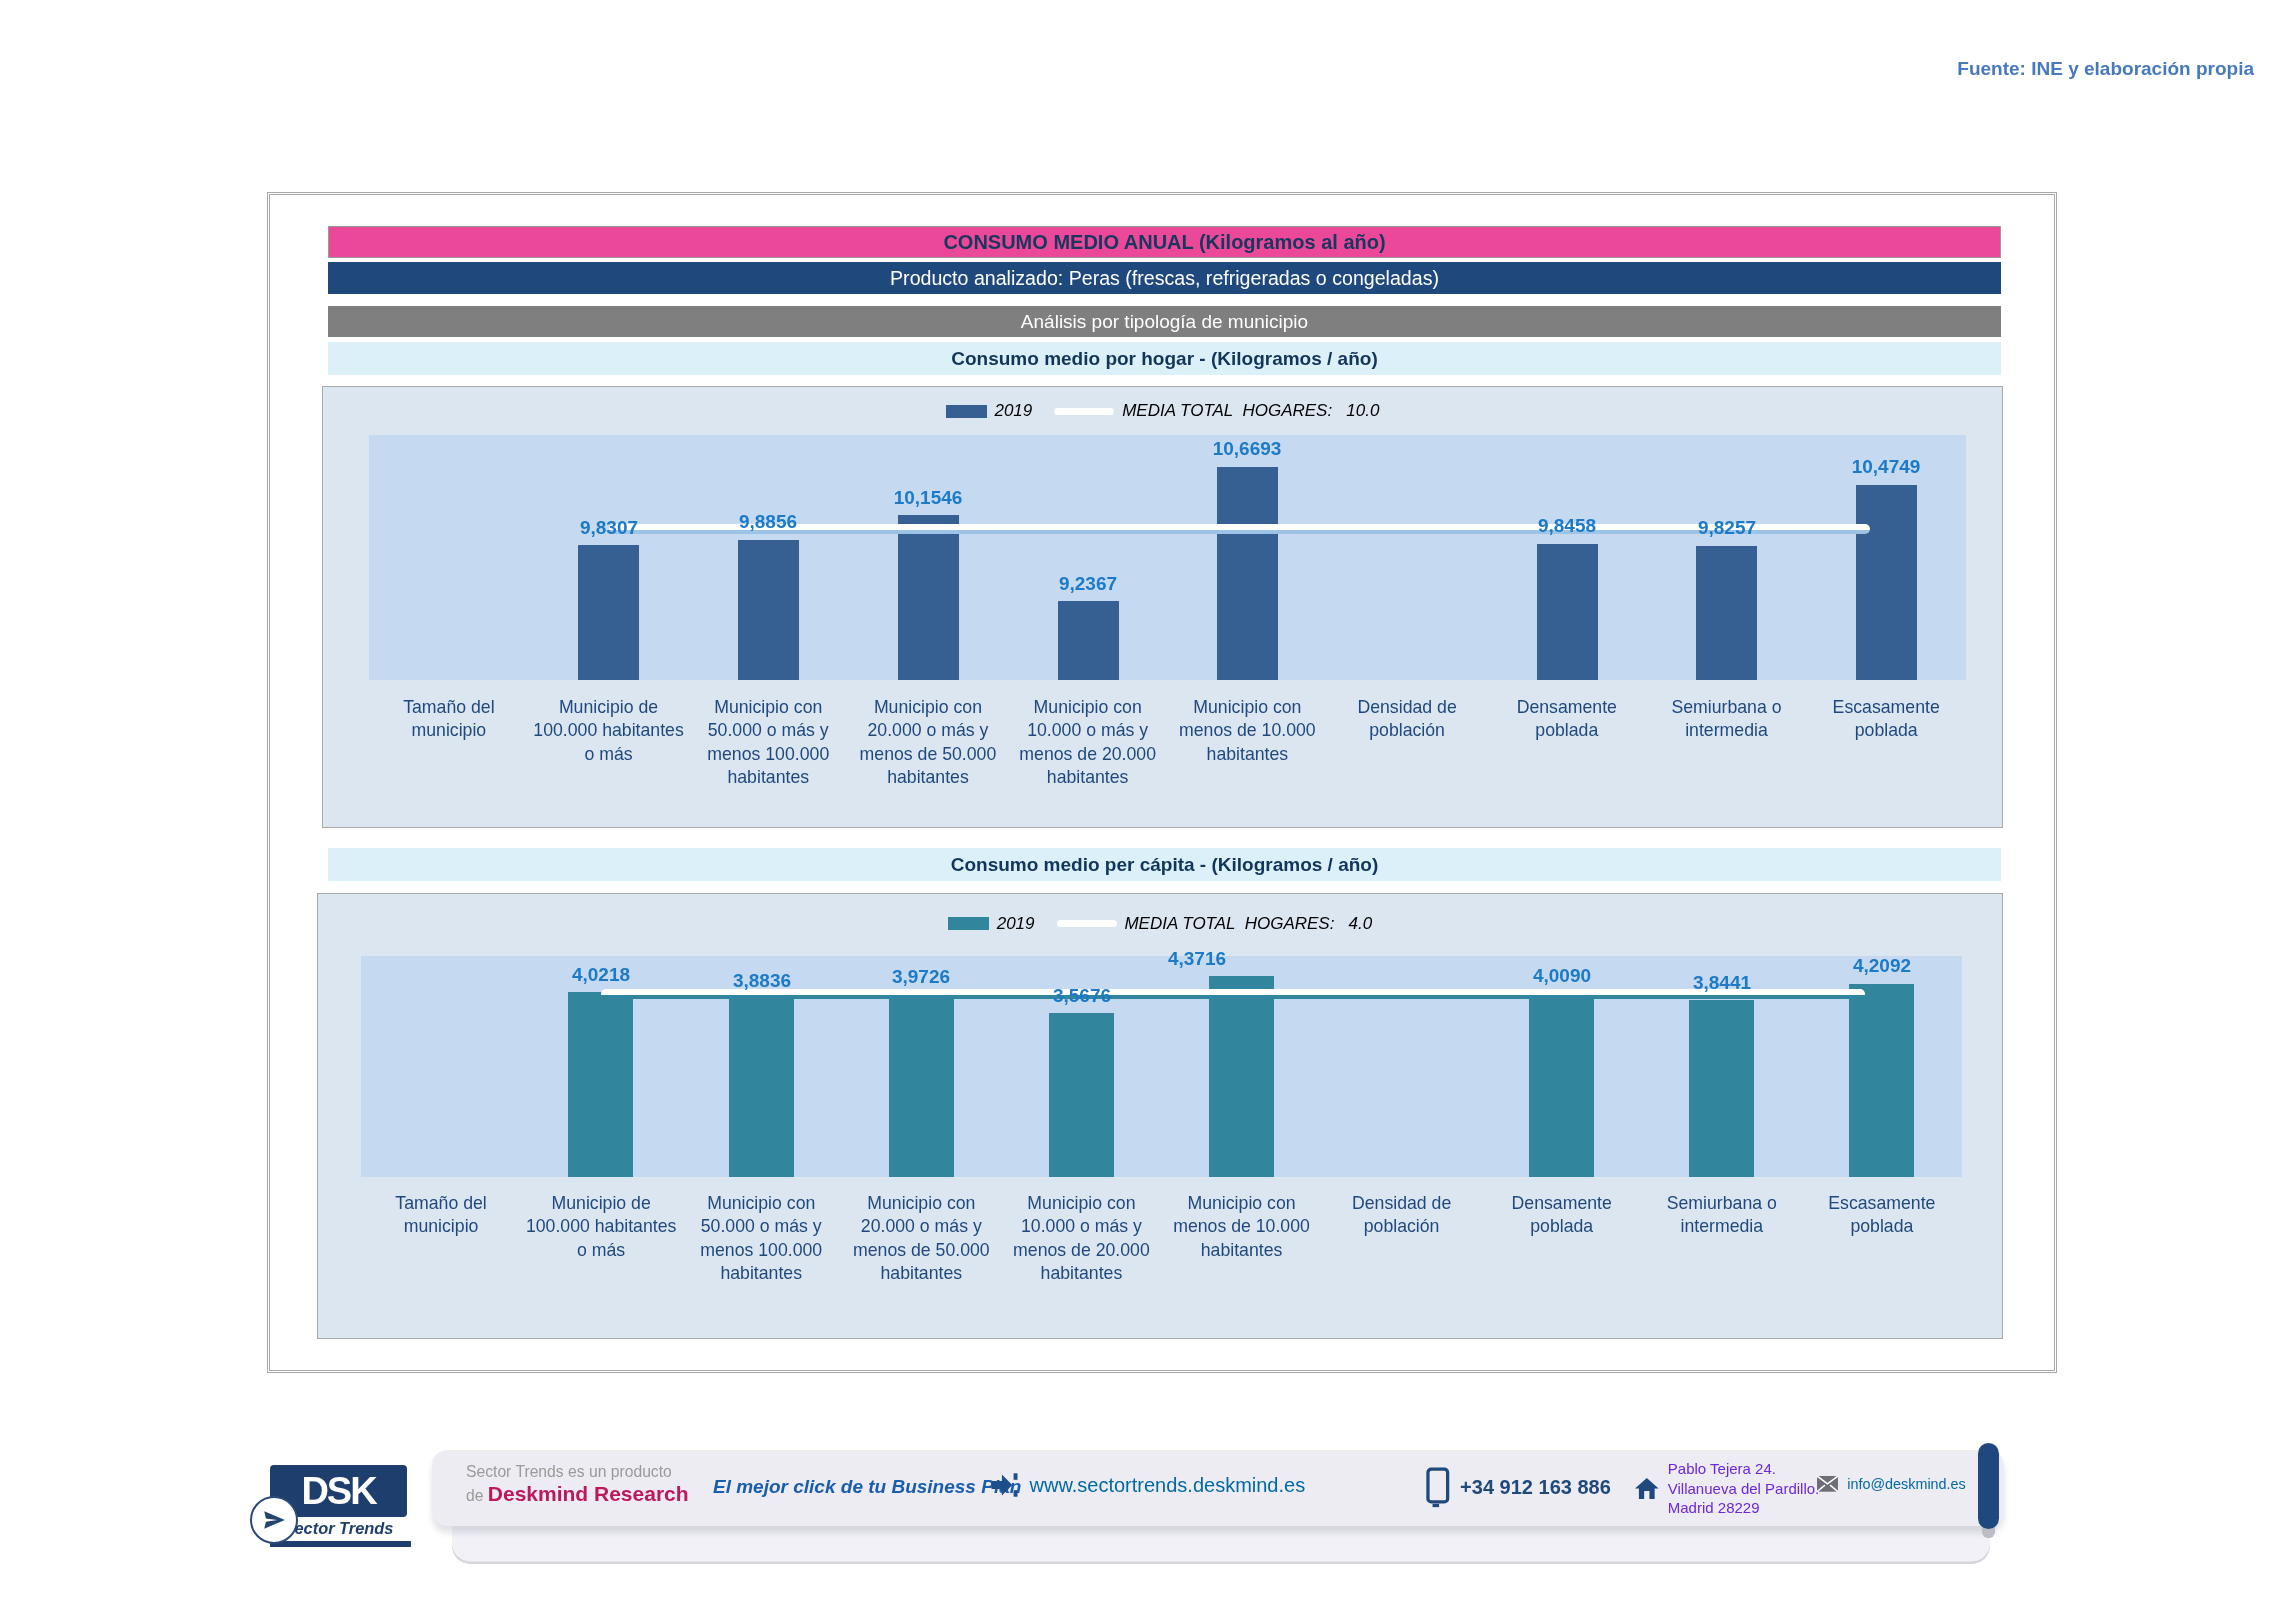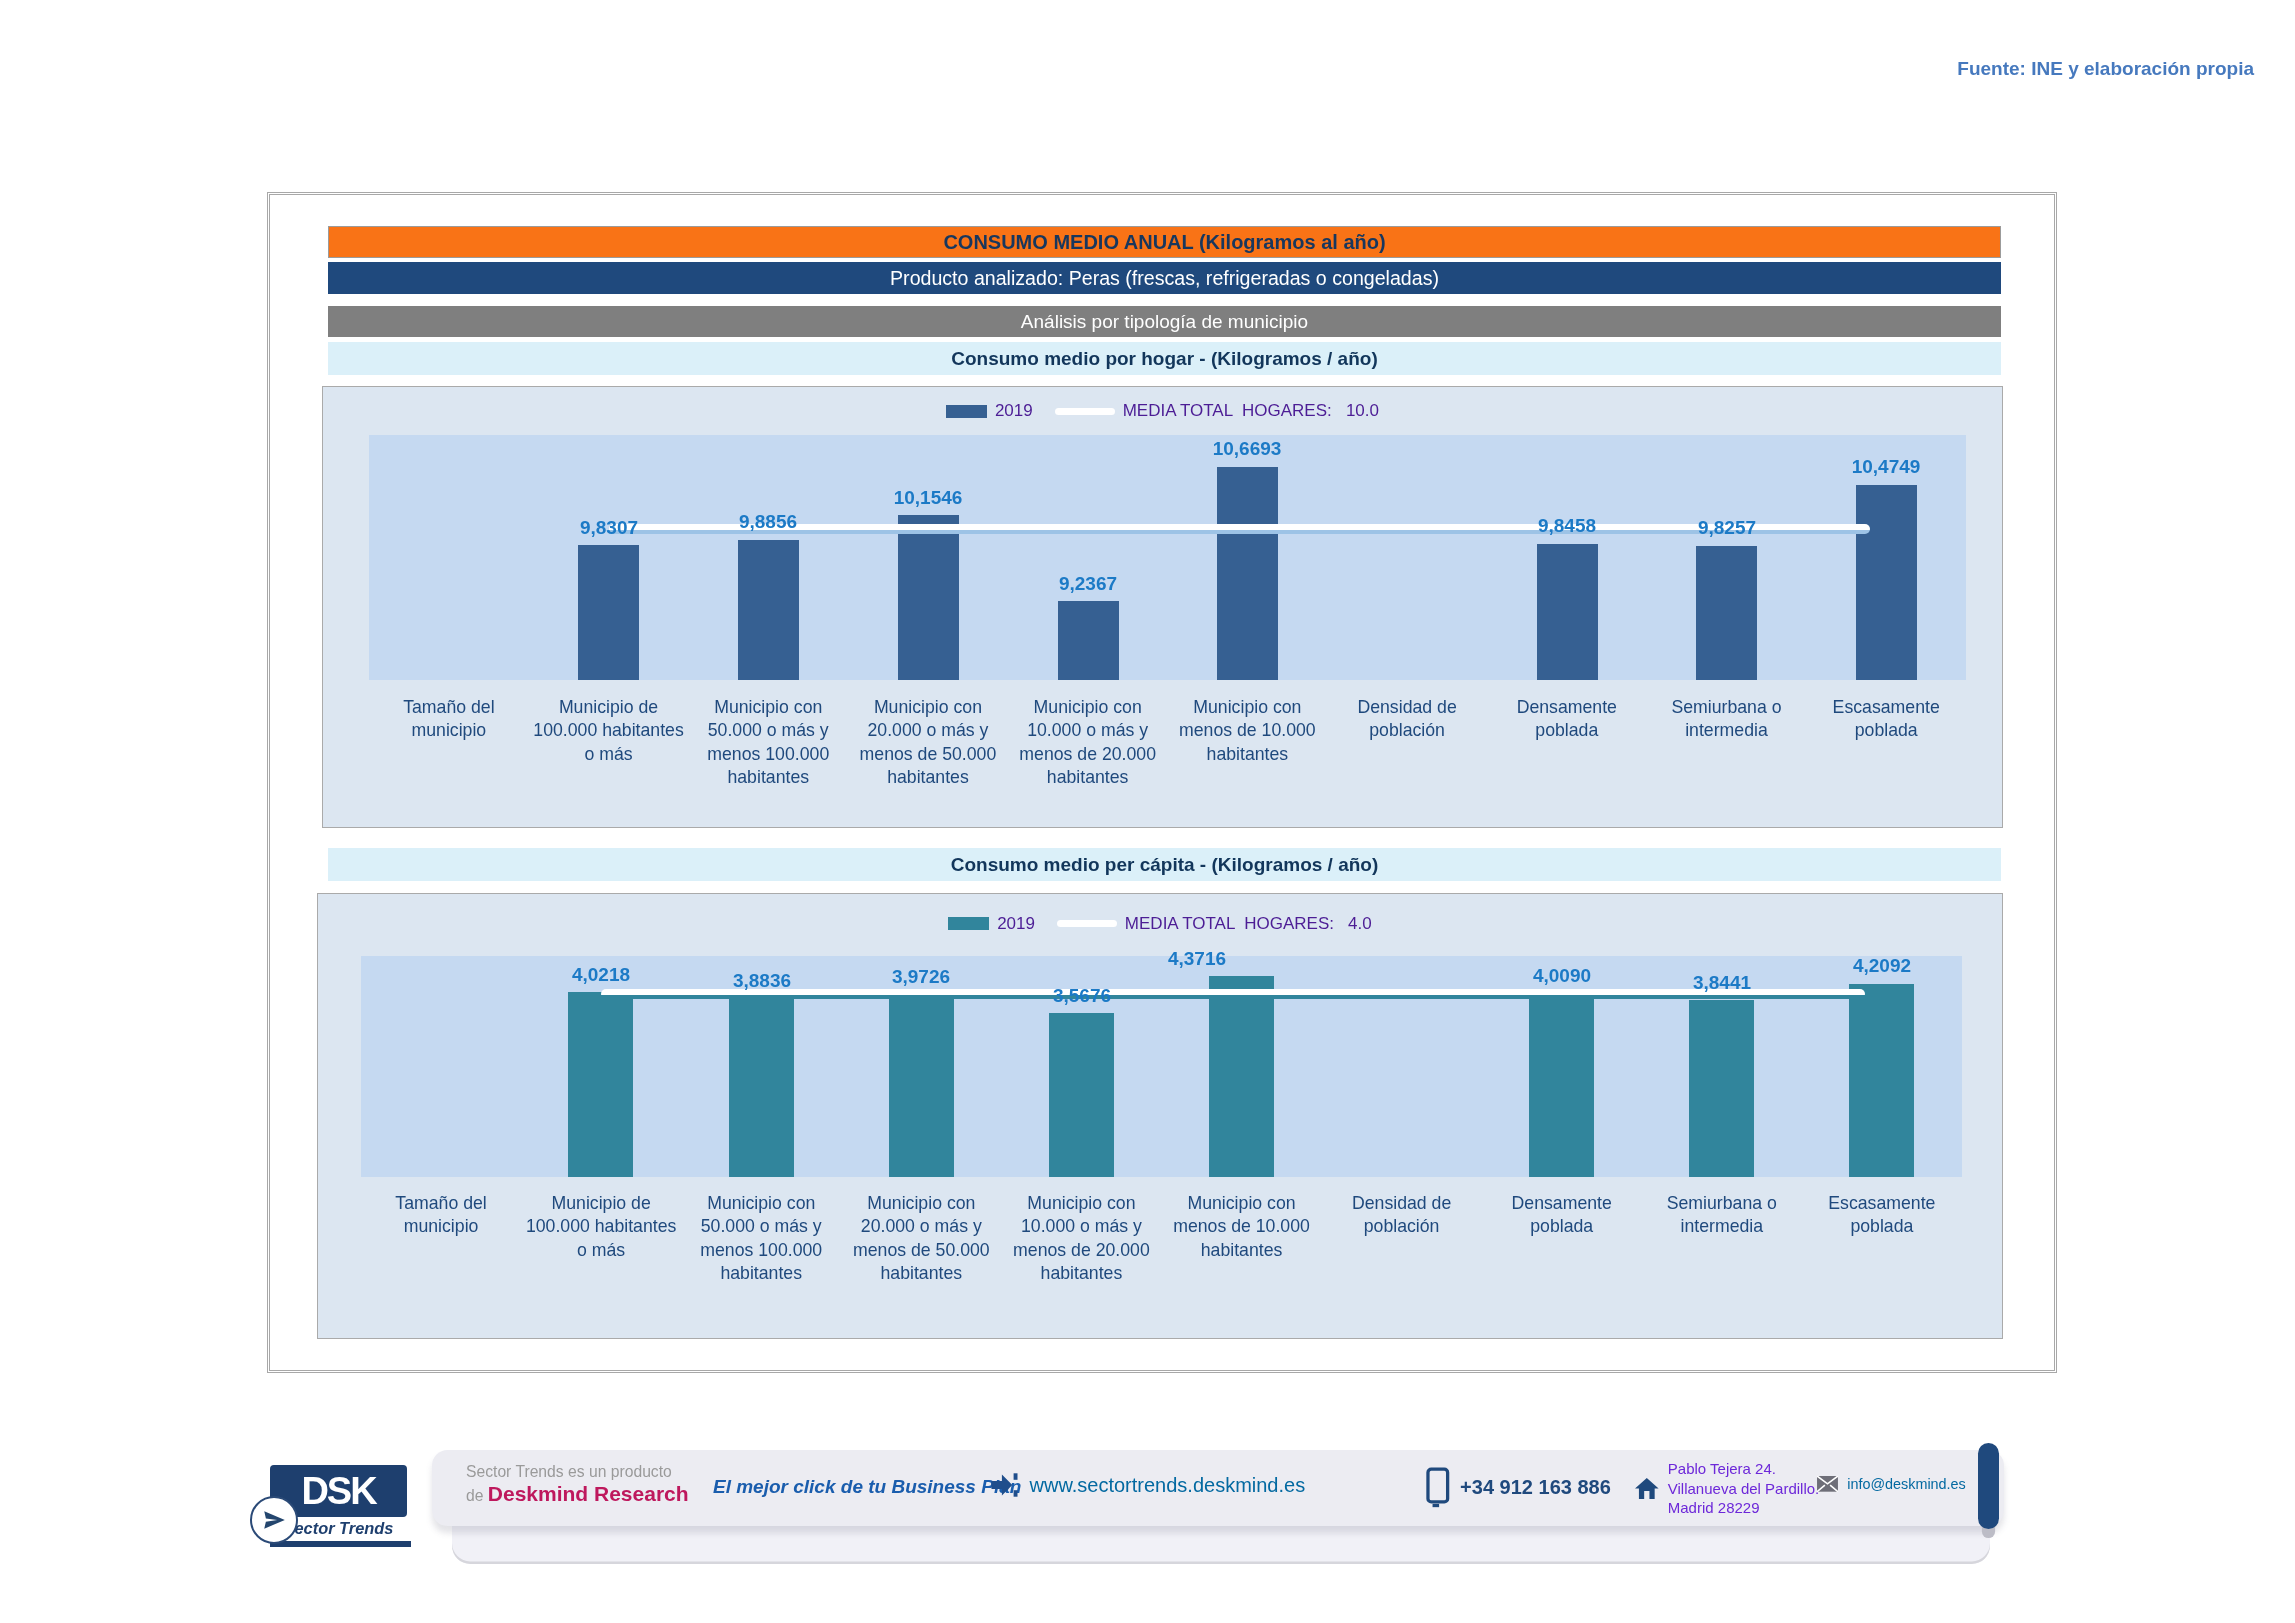--- a/index.html
+++ b/index.html
@@ -19,21 +19,21 @@
   
   .frame {
     position:absolute; left:267px; top:192px; width:1790px; height:1181px;
     background:#ffffff; border:3.3px double #A8A8A8;
   }
 
   .band {
     position:absolute; left:58px; width:1673px;
     display:flex; align-items:center; justify-content:center; text-align:center;
   }
-  .band-title   { top:31px;  height:32px; background:#f97316; border:1.3px solid #9B9B9B;
+  .band-title   { top:31px;  height:32px; background:#ec4899; border:1.3px solid #9B9B9B;
                   color:#17375E; font-weight:bold; font-size:20px; }
   .band-product { top:67px; height:32px; background:#1F497D; color:#ffffff; font-size:19.6px; }
   .band-analysis{ top:111px; height:31px; background:#7F7F7F; color:#ffffff; font-size:19px; }
   .band-sub     { height:33px; background:#DBF0F9; color:#12365B; font-weight:bold; font-size:19px; }
   .band-sub1    { top:147px; }
   .band-sub2    { top:653px; }
 
   
   .chart-section {
     position:absolute; background:#DCE6F1; border:1.3px solid #AAAAAA;
@@ -43,21 +43,21 @@
 
   .legend {
     position:absolute; left:0; width:100%;
     display:flex; align-items:center; justify-content:center; gap:22px;
   }
   #chart-0 .legend { top:14.4px; }
   #chart-1 .legend { top:19.6px; }
   .legend-item { display:flex; align-items:center; gap:7.9px; }
   .legend-swatch { width:41px; height:13px; }
   .legend-line { width:60px; height:7.2px; background:#ffffff; border-radius:3.9px; }
-  .legend-label { font-size:17px; color:#4c1d95; white-space:pre; }
+  .legend-label { font-size:17px; color:#000000; white-space:pre;font-style:italic; }
 
   .plot { position:absolute; background:#C5D9F1; }
   #chart-0 .plot { left:46px; top:48px;  width:1597px; height:245px; }
   #chart-1 .plot { left:43px; top:62px;  width:1601px; height:221px; }
 
   .bar { position:absolute; bottom:0; z-index:3; }
   .bar-value-label {
     position:absolute; transform:translateX(-50%); z-index:5;
     font-size:19px; font-weight:bold; color:#1C7AC6; white-space:nowrap;
   }

